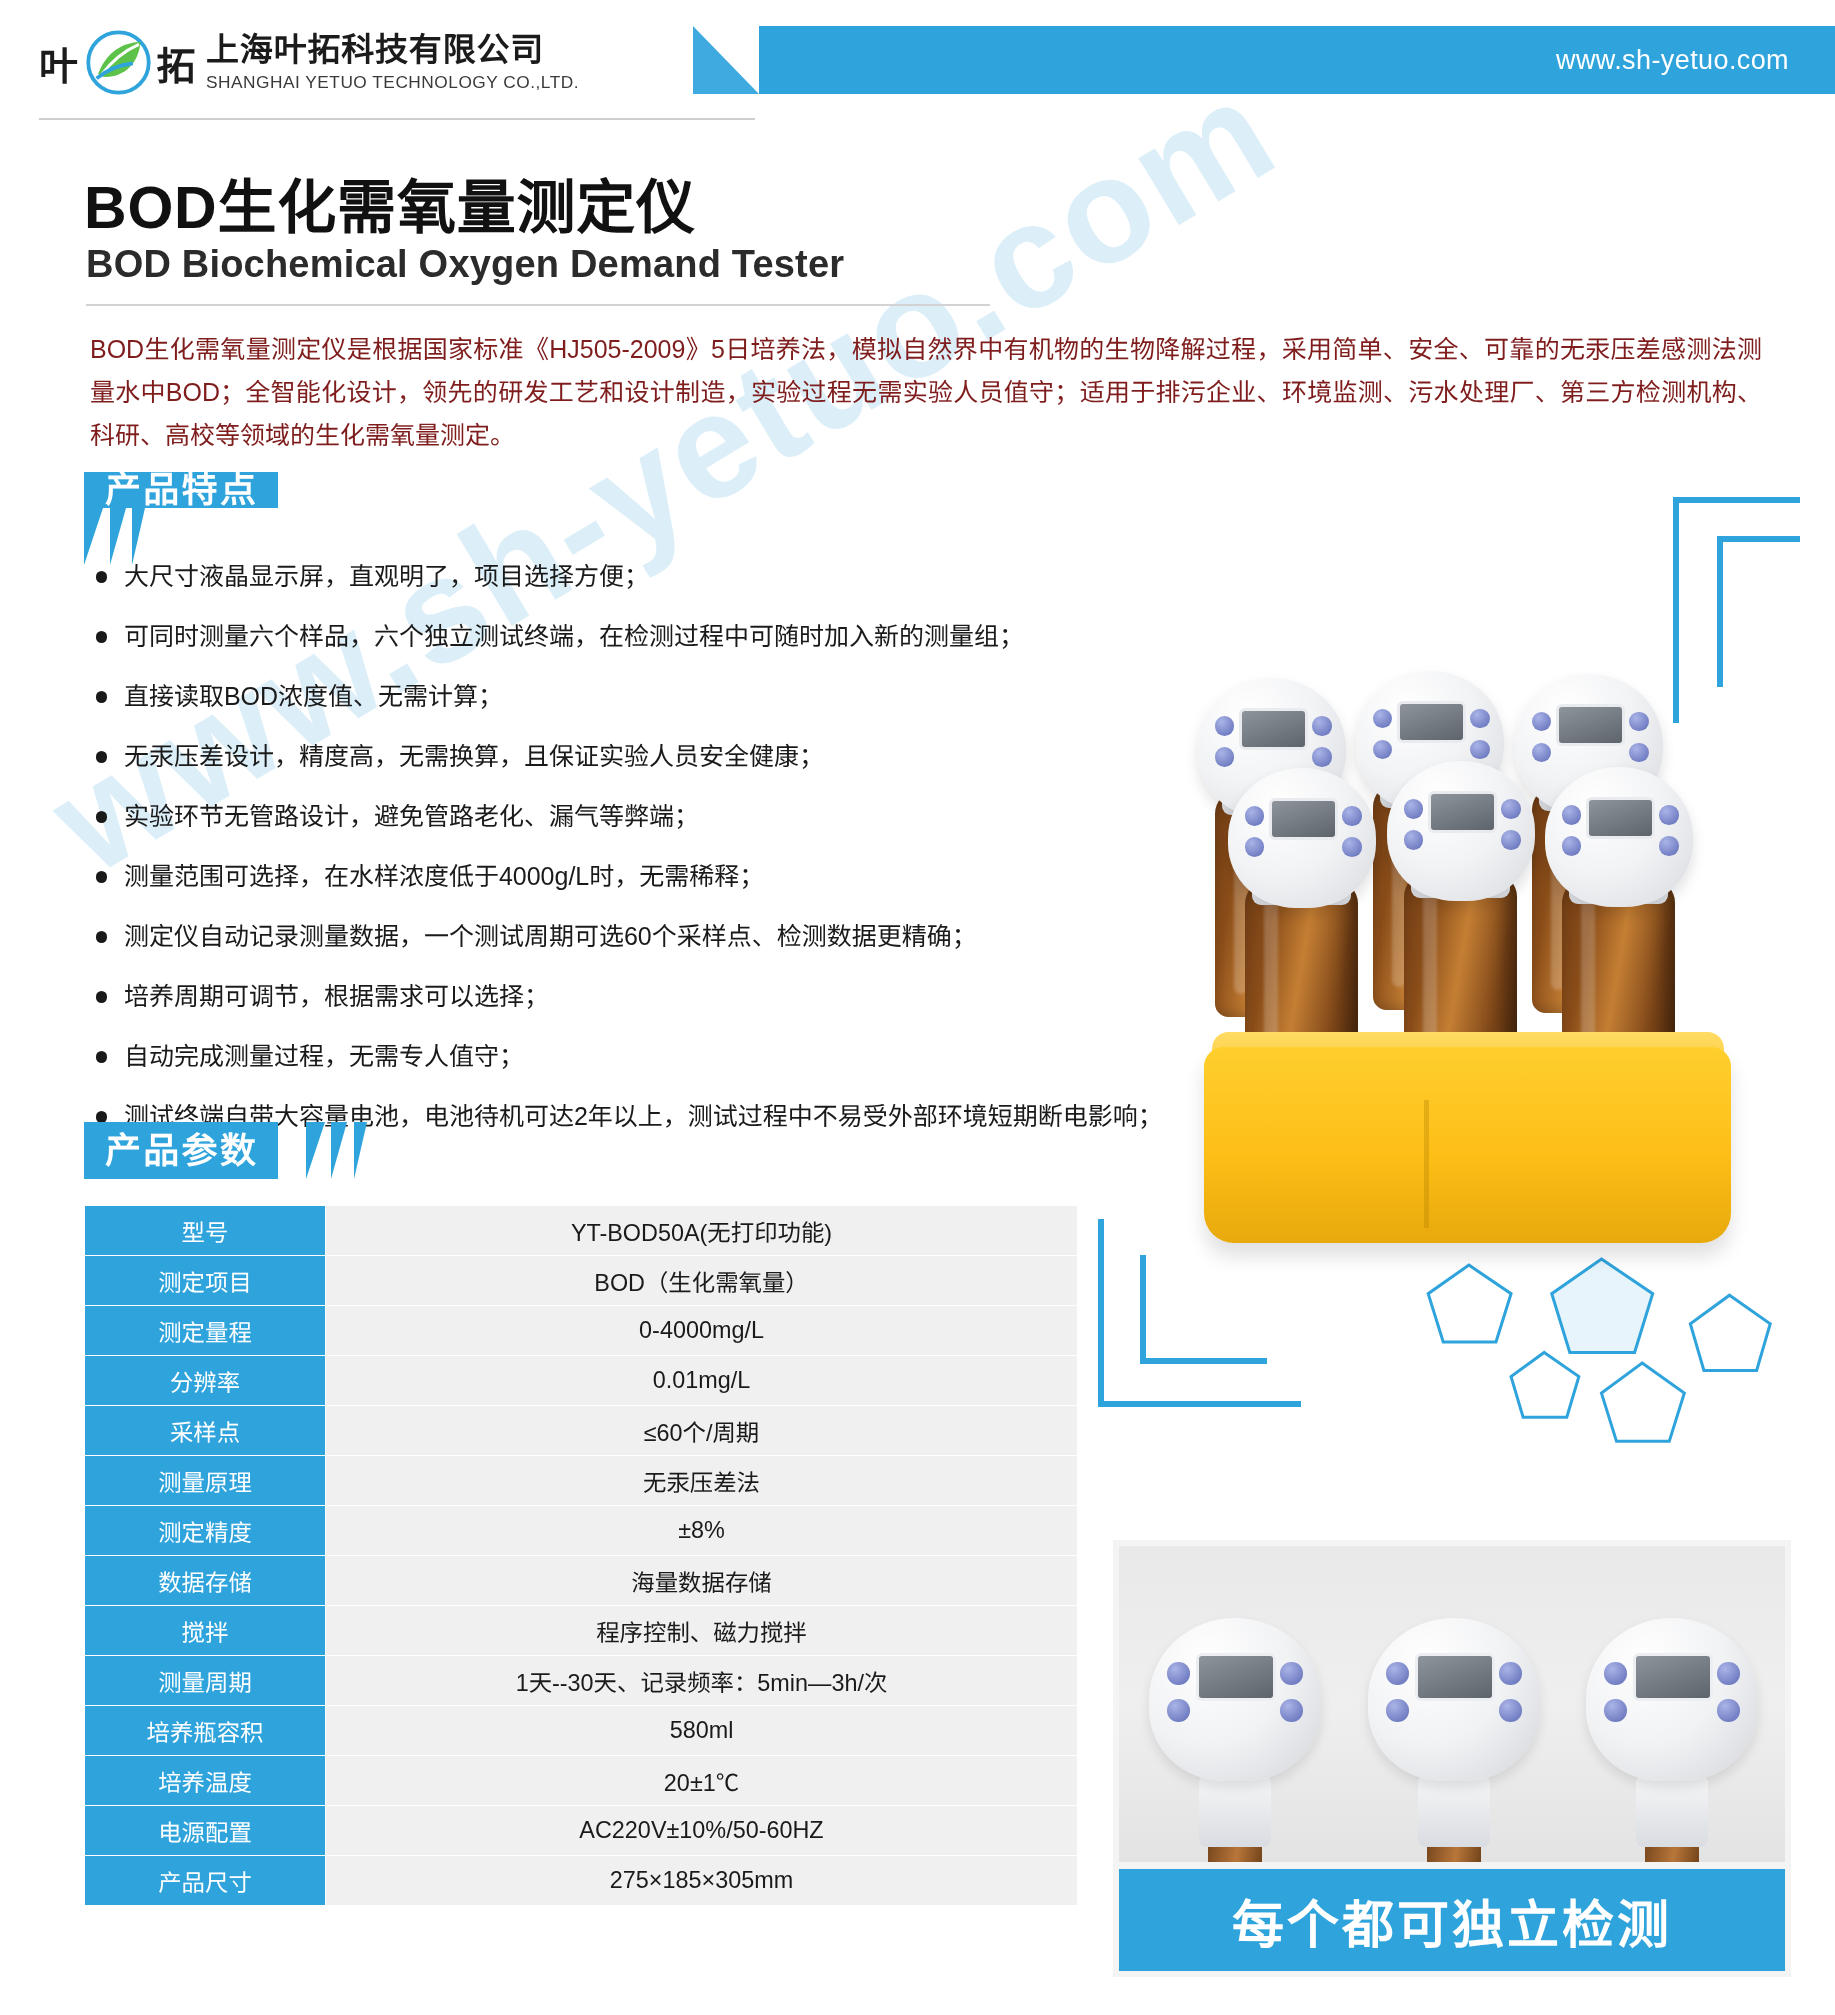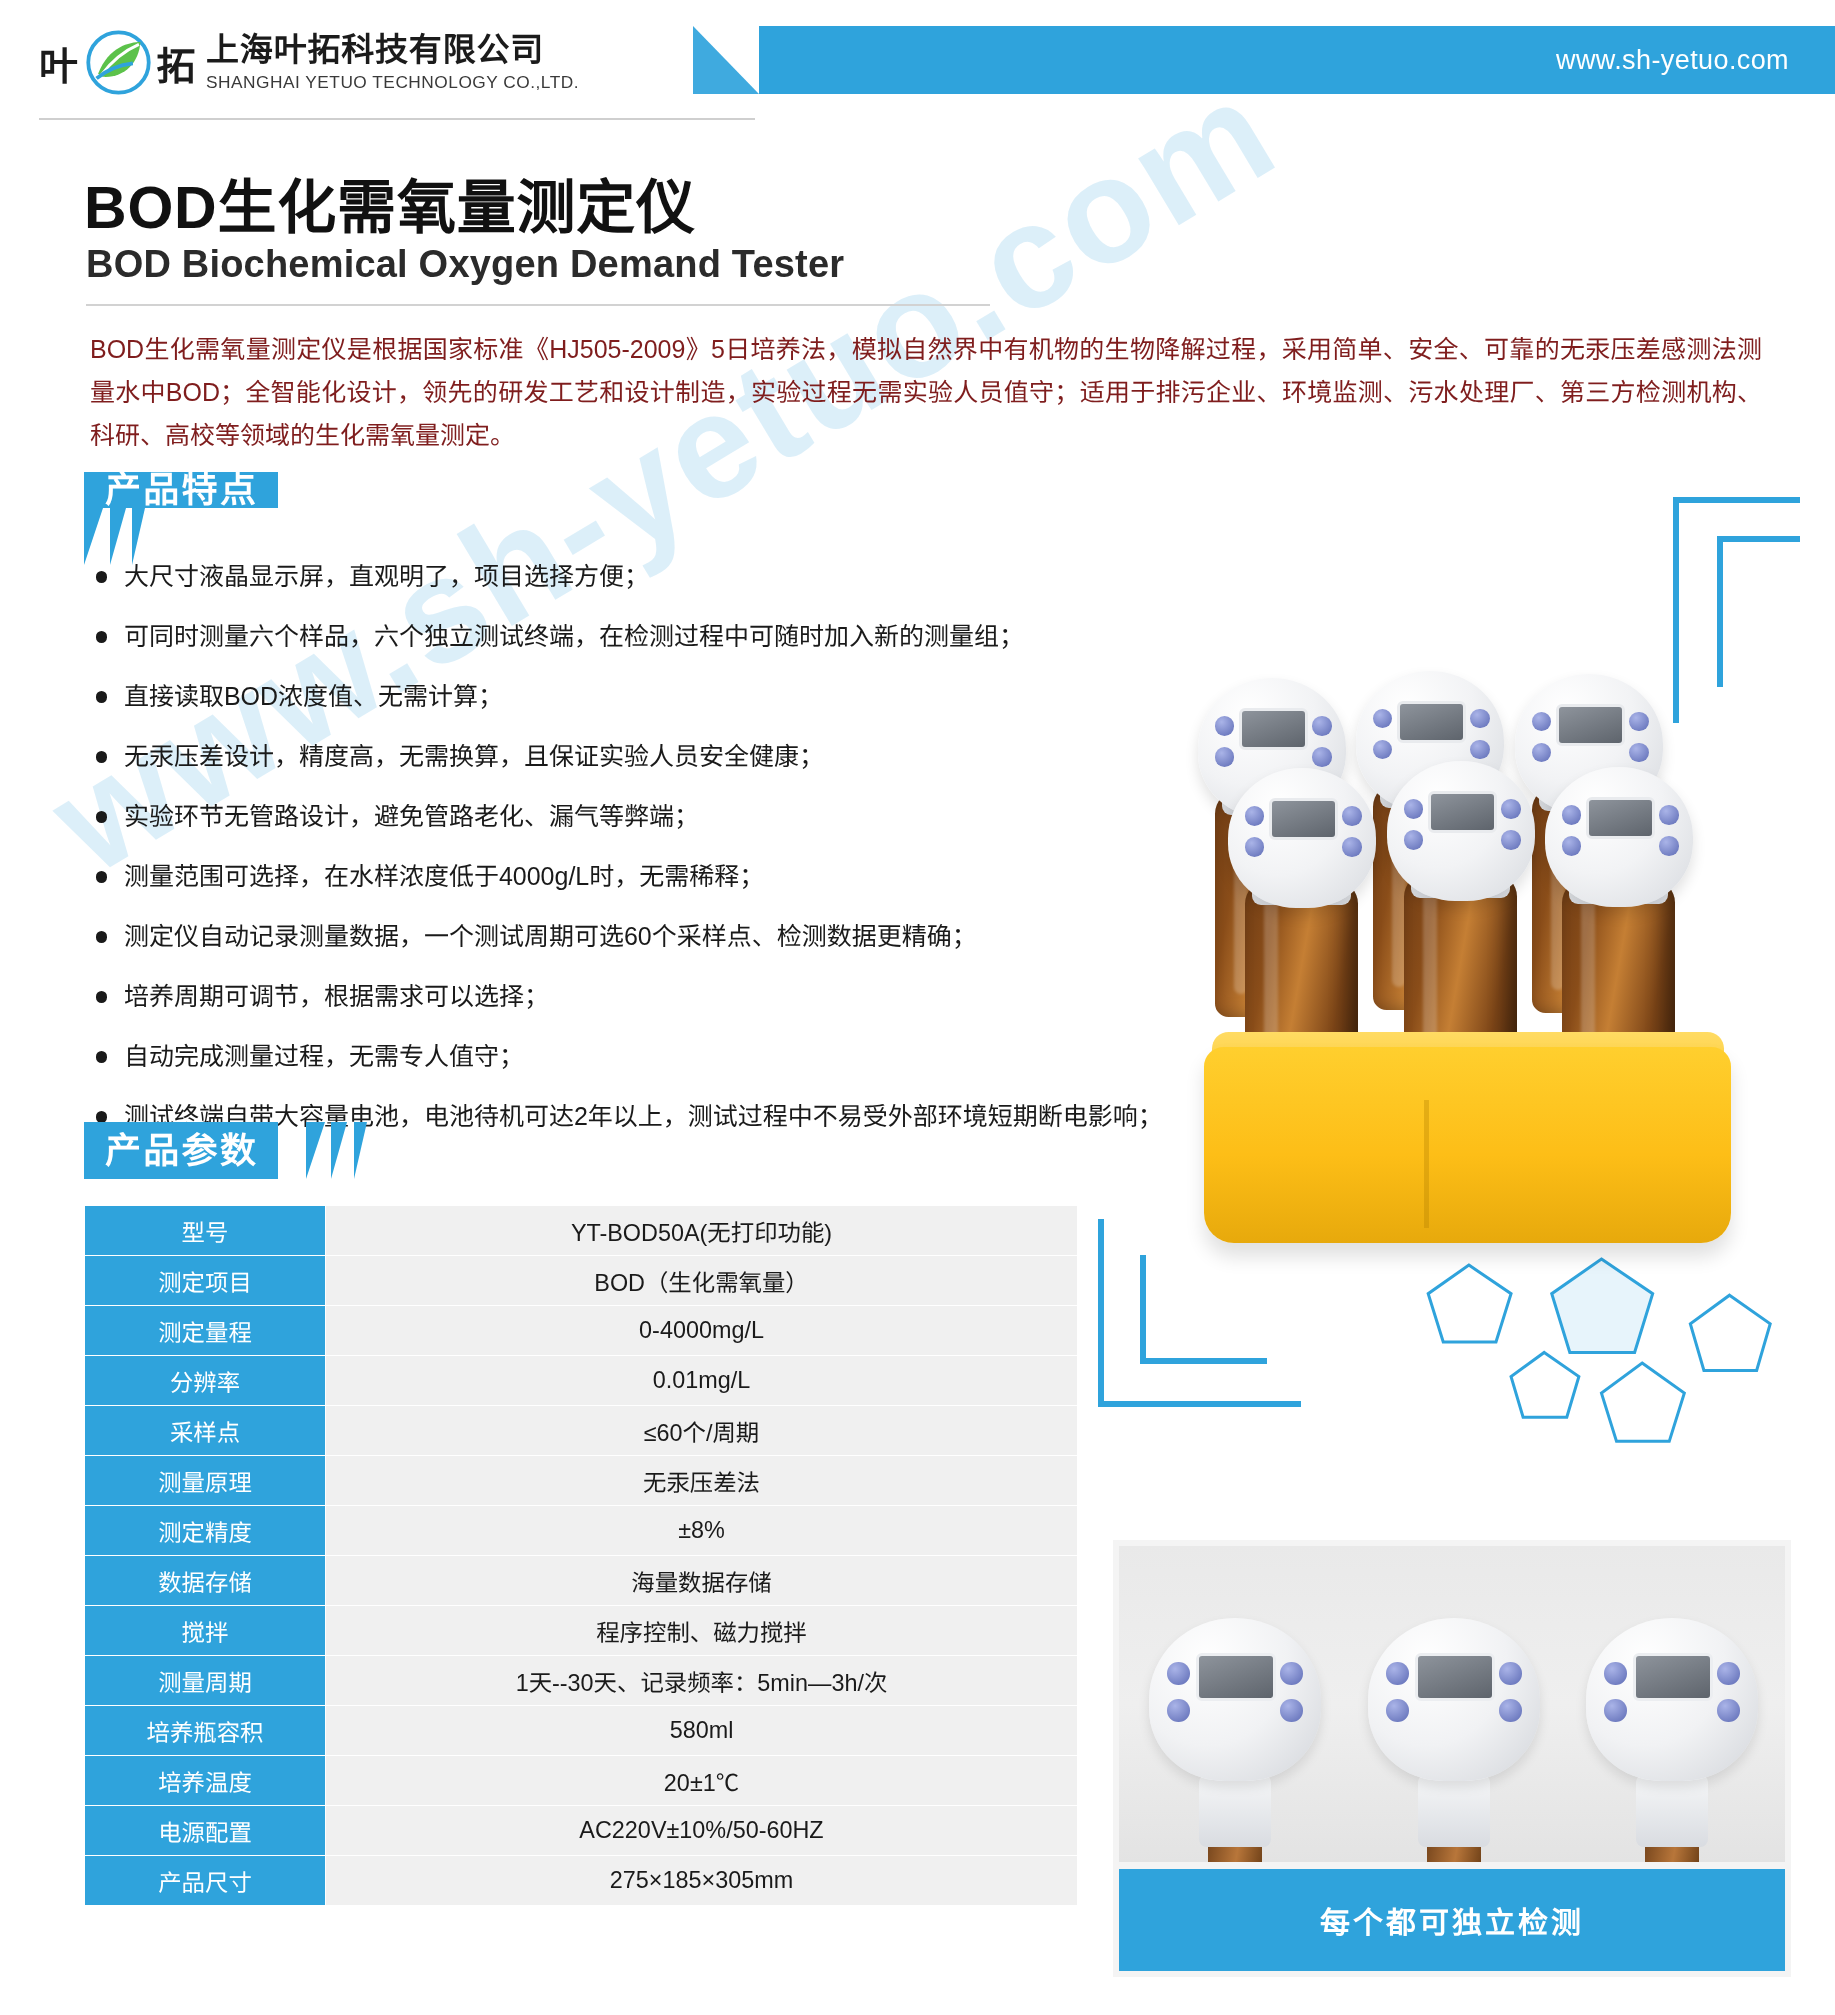--- a/index.html
+++ b/index.html
@@ -351,21 +351,21 @@
     width: 666px; height: 316px;
     background: linear-gradient(180deg,#e9e9e9 0%, #efefef 50%, #e3e3e3 100%);
     overflow: hidden;
   }
   .bp-caption {
     position: absolute;
     left: 6px; bottom: 6px;
     width: 666px; height: 102px;
     background: #2fa3dc;
     color: #fff;
-    font-size: 30px;
+    font-size: 52px;
     font-weight: bold;
     letter-spacing: 3px;
     display: flex;
     align-items: center;
     justify-content: center;
   }
   .bp-unit {
     position: absolute;
     width: 173px; height: 226px;
   }

